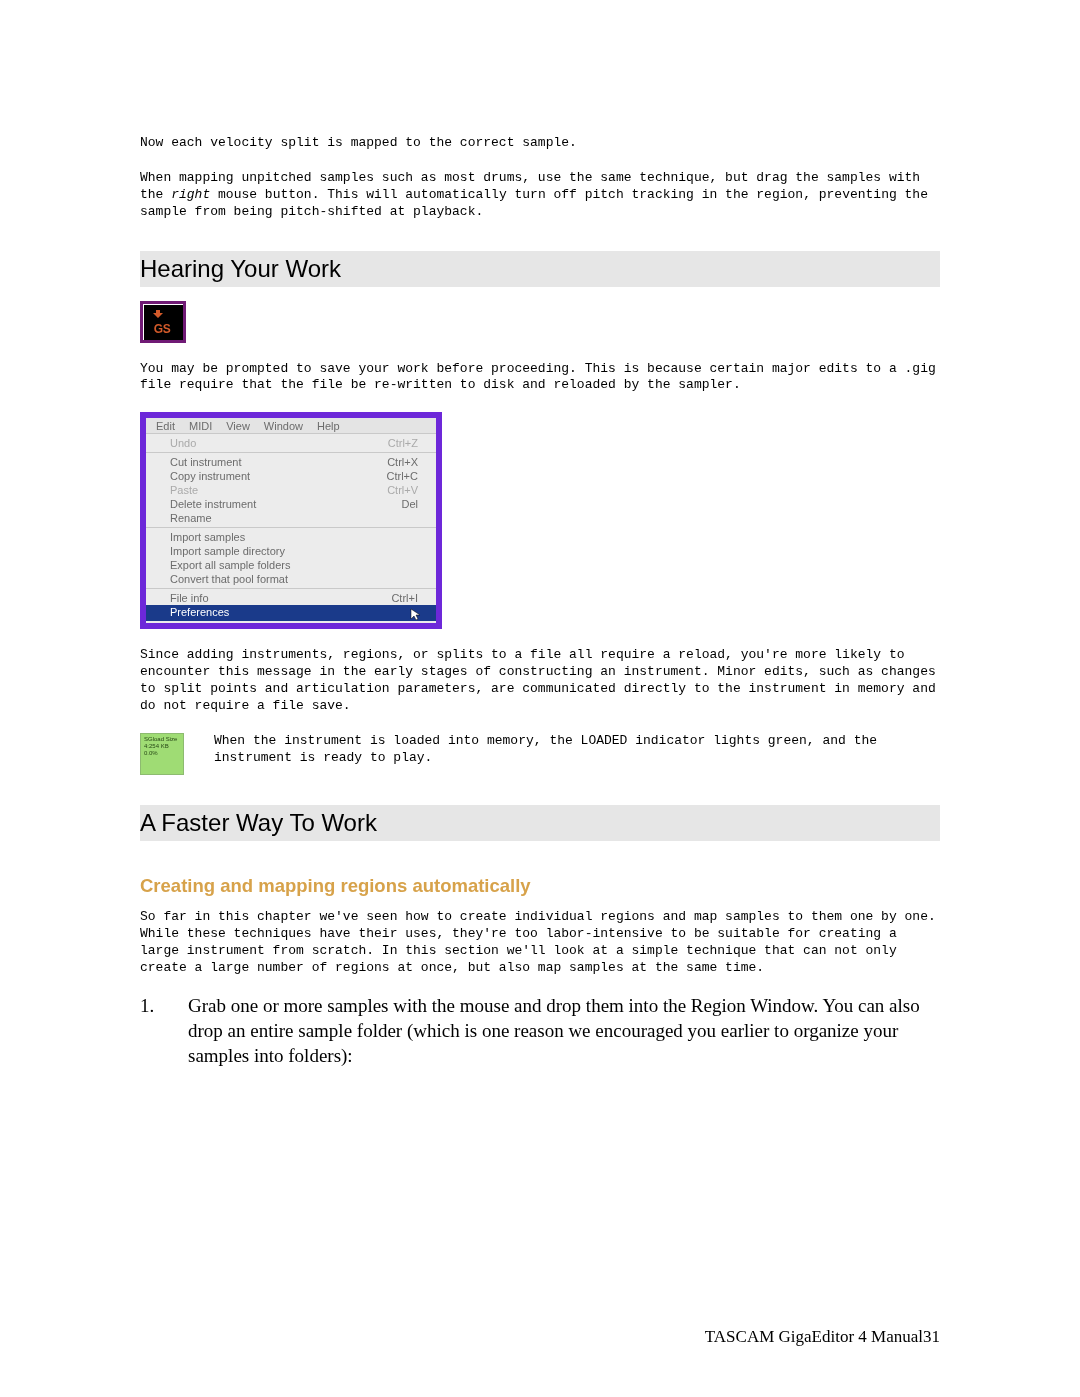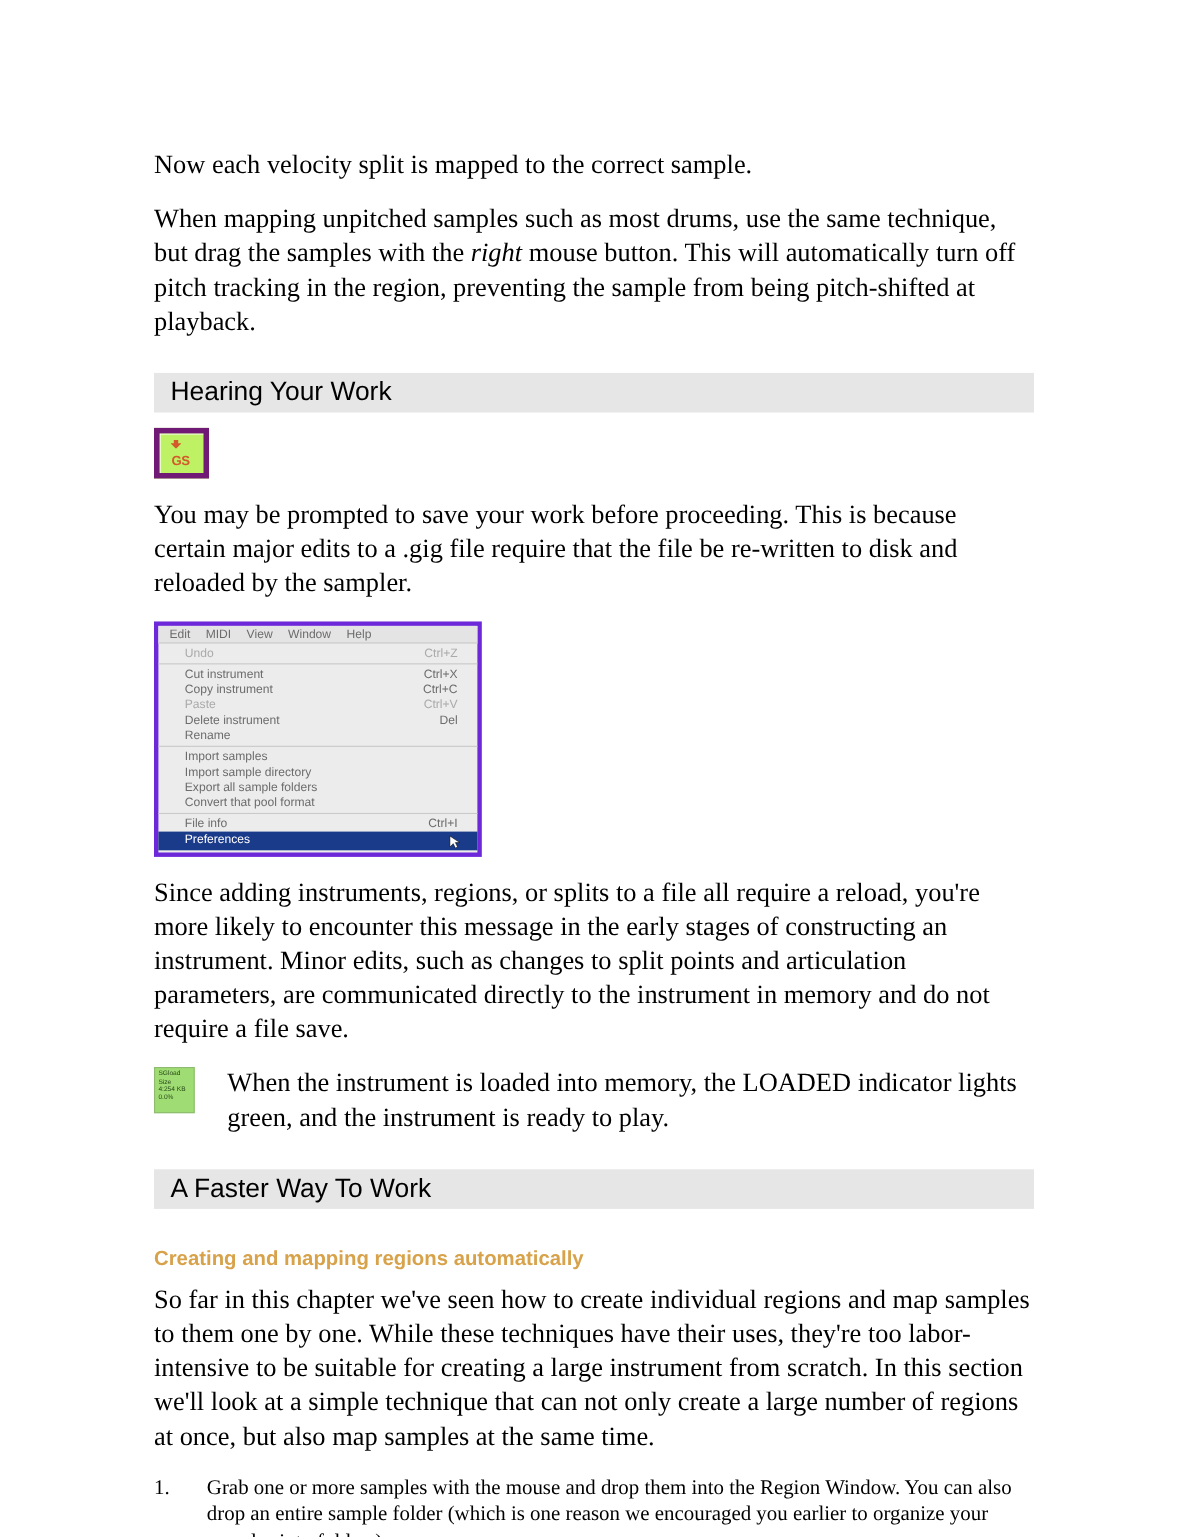--- a/index.html
+++ b/index.html
@@ -12,48 +12,49 @@
   .page {
     width: 1080px;
     min-height: 1397px;
     margin: 0 auto;
     box-sizing: border-box;
     padding: 135px 140px 80px 140px;
     position: relative;
   }
   p {
     margin: 0 0 18px 0;
-    font-size: 24px;
+    font-size: 13px;
     line-height: 1.3;
+    font-family: Liberation Mono, monospace;
   }
   .italic-word { font-style: italic; }
   h2.section {
     font-family: Verdana, Arial, sans-serif;
     font-weight: 400;
     font-size: 24px;
     margin: 30px 0 14px 0;
-    padding: 4px 0 4px 15px;
+    padding: 4px 0 4px 0;
     background: #e6e6e6;
   }
   h3.sub {
     font-family: Verdana, Arial, sans-serif;
     font-weight: 700;
     font-size: 18.5px;
     color: #d7a24a;
     margin: 34px 0 12px 0;
   }
 
   .icon-gs {
     width: 40px;
     height: 36px;
-    border: 5px solid #701a75;
+    border: 3px solid #701a75;
     display: flex;
     align-items: center;
     justify-content: center;
-    background: #bef264;
+    background: #000000;
     margin-bottom: 18px;
     box-shadow: inset 1px 1px 0 #fff;
     position: relative;
   }
   .icon-gs .down-arrow {
     position: absolute;
     top: 6px; left: 10px;
     width: 10px; height: 8px;
   }
   .icon-gs .gs-label {
@@ -62,21 +63,21 @@
     text-align: center;
     font-family: Arial, sans-serif;
     font-size: 12px;
     font-weight: 700;
     color: #d35a2a;
     letter-spacing: -0.5px;
   }
 
   .menu-shot {
     width: 290px;
-    border: 4px solid #6d28d9;
+    border: 6px solid #6d28d9;
     background: #ececec;
     font-family: Verdana, Arial, sans-serif;
     font-size: 11px;
     color: #6c6c6c;
     margin-bottom: 18px;
   }
   .menu-shot .menubar {
     display: flex;
     gap: 14px;
     padding: 2px 10px 1px 10px;

